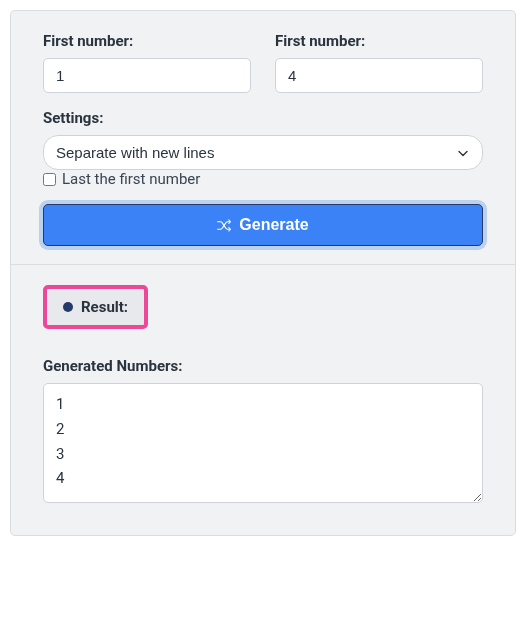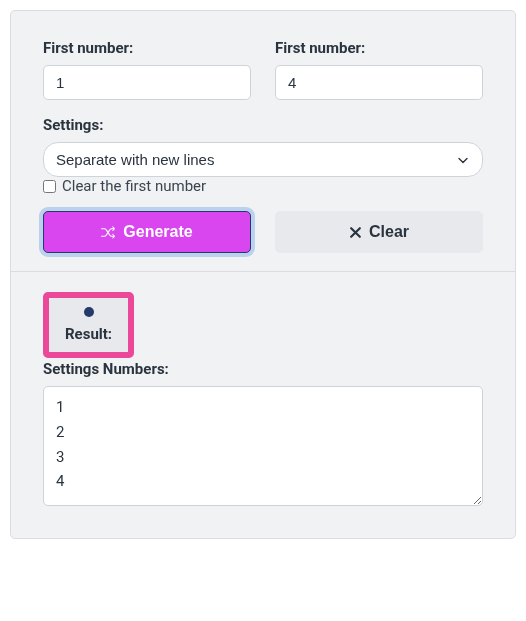--- a/index.html
+++ b/index.html
@@ -13,21 +13,21 @@
       padding: 10px;
     }
     .card {
       width: 506px;
       border: 1px solid #d9dde2;
       border-radius: 5px;
       background: #f1f2f4;
       overflow: hidden;
     }
     .card-body {
-      padding: 28px 32px 18px 32px;
+      padding: 21px 32px 18px 32px;
     }
     .row {
       display: flex;
       gap: 24px;
       margin-bottom: 16px;
     }
     .col {
       flex: 1;
       display: flex;
       flex-direction: column;
@@ -102,47 +102,46 @@
       font-size: 16px;
       font-weight: 600;
       border-radius: 5px;
       cursor: pointer;
       display: flex;
       align-items: center;
       justify-content: center;
       gap: 7px;
     }
     .btn-primary {
-      background: #d946ef;
+      background: #3b82f6;
       color: #fff;
       border: 1px solid #243a6b;
       box-shadow: 0 0 0 4px #bcd1ee;
     }
     .btn-secondary {
       background: #e7e9ec;
       color: #2a343f;
       border: 1px solid #e7e9ec;
     }
     .card-footer {
       border-top: 1px solid #d9dde2;
       padding: 20px 32px 28px 32px;
     }
     .result-badge {
       display: inline-flex;
       align-items: center;
       gap: 8px;
       background: #e7e9ec;
-      border: 6px solid #ec4899;
+      border: 4px solid #ec4899;
       border-radius: 5px;
       padding: 9px 16px;
       font-size: 15px;
       font-weight: 700;
       color: #2a343f;
-      margin-bottom: 2px;
-      flex-direction: column;
+      margin-bottom: 28px;
     }
     .result-dot {
       width: 10px;
       height: 10px;
       border-radius: 50%;
       background: #243a6b;
       display: inline-block;
     }
     .output-label {
       font-weight: 700;
@@ -195,49 +194,41 @@
         <span class="select-chevron">
           <svg class="icon-svg" width="12" height="12" viewBox="0 0 12 12">
               <path d="M2 4 L6 8 L10 4" fill="none" stroke="currentColor" stroke-width="1.4" stroke-linecap="round" stroke-linejoin="round"></path>
             </svg>
         </span>
       </div>
     </div>
 
     <div class="checkbox-row">
       <input type="checkbox" id="skip-first" style="">
-      <label for="skip-first">Clear the first number</label>
+      <label for="skip-first">Last the first number</label>
     </div>
 
 
     <div class="button-row">
       <button class="btn btn-primary">
         <span>
           <svg class="icon-svg" width="15" height="15" viewBox="0 0 16 16" fill="currentColor">
             <path d="M0 4a.5.5 0 0 1 .5-.5h3c1.2 0 2.1.7 2.8 1.6L7.5 7l1.2-1.9C9.4 4.2 10.3 3.5 11.5 3.5h1.8l-1.15-1.15a.5.5 0 1 1 .7-.7l2 2a.5.5 0 0 1 0 .7l-2 2a.5.5 0 0 1-.7-.7L13.3 4.5H11.5c-.8 0-1.4.5-1.9 1.3L8.3 8l1.3 2.2c.5.8 1.1 1.3 1.9 1.3h1.8l-1.15-1.15a.5.5 0 1 1 .7-.7l2 2a.5.5 0 0 1 0 .7l-2 2a.5.5 0 0 1-.7-.7l1.15-1.15H11.5c-1.2 0-2.1-.7-2.8-1.6L7.5 9l-1.2 1.9c-.7.9-1.6 1.6-2.8 1.6h-3a.5.5 0 0 1 0-1h3c.8 0 1.4-.5 1.9-1.3L6.7 8 5.4 5.8C4.9 5 4.3 4.5 3.5 4.5h-3A.5.5 0 0 1 0 4z"></path>
           </svg>
         </span>
         <span>Generate</span>
       </button>
-      <button class="btn btn-secondary">
-        <span>
-          <svg class="icon-svg" width="13" height="13" viewBox="0 0 12 12">
-              <path d="M2 2 L10 10 M10 2 L2 10" stroke="currentColor" stroke-width="2" stroke-linecap="round"></path>
-            </svg>
-        </span>
-        <span>Clear</span>
-      </button>
     </div>
 
   </div>
 
   <div class="card-footer">
     <div class="result-badge">
       <span class="result-dot"></span>
       <span>Result:</span>
     </div>
-    <div class="output-label">Settings Numbers:</div>
+    <div class="output-label">Generated Numbers:</div>
     <textarea class="output-area" rows="4" style="">1
 2
 3
 4</textarea>
   </div>
 </div>
 
 </body></html>

